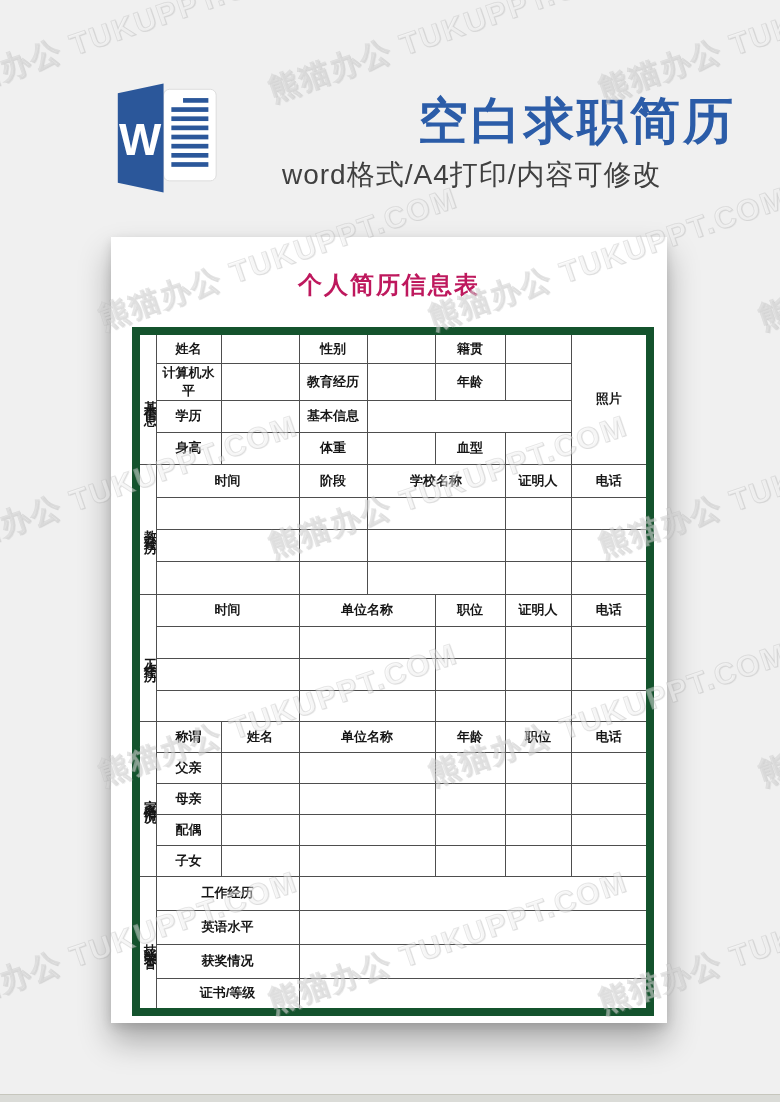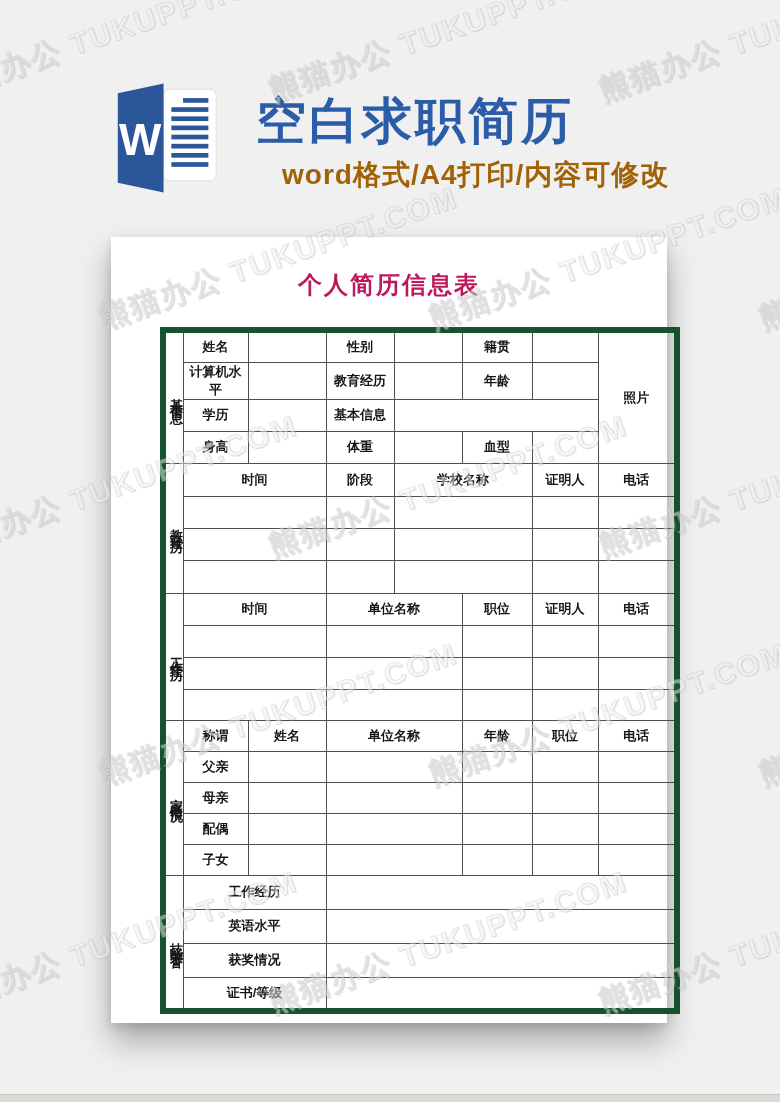--- a/index.html
+++ b/index.html
@@ -20,42 +20,42 @@
     -webkit-text-stroke:1px rgba(165,165,165,0.28);
     text-shadow:1px 1px 0 rgba(170,170,170,0.18);
   }
   
   .header{position:absolute;left:0;top:0;width:780px;height:230px;z-index:2;}
   .word-icon{position:absolute;left:110px;top:79px;width:112px;height:118px;}
   .main-title{
     position:absolute;left:256px;top:88px;width:480px;
     font-size:50px;font-weight:bold;letter-spacing:3px;
     color:#2b5ca8;
+    text-align:right;
   }
   .sub-title{
     position:absolute;left:282px;top:156px;width:460px;
-    font-size:28px;font-weight:bold;letter-spacing:1px;
-    color:#a16207;
+    font-size:28px;font-weight:normal;letter-spacing:1px;
+    color:#404040;
   }
   
   .doc-page{
     position:absolute;left:111px;top:237px;width:556px;height:786px;
     background:#ffffff;z-index:3;
     box-shadow:0 18px 30px rgba(0,0,0,0.30), 0 4px 10px rgba(0,0,0,0.12);
   }
   .doc-title{
     position:absolute;left:0;top:32px;width:556px;
     text-align:center;font-size:24px;font-weight:bold;color:#be185d;
     letter-spacing:2px;
   }
   table.resume{
     position:absolute;left:21px;top:90px;
     border-collapse:collapse;table-layout:fixed;width:514px;
-    border:6px solid #14532d;
-    margin-left:28px;
+    border:8px solid #14532d;
   }
   table.resume td{
     border:1px solid #4e4e4e;
     font-size:13px;font-weight:bold;color:#161616;
     text-align:center;vertical-align:middle;
     padding:0;overflow:hidden;
   }
   tr.h31{height:31px;} tr.h32{height:32px;} tr.h33{height:33px;} tr.h34{height:34px;}
   td.sec{width:20px;}
   .vtext{

